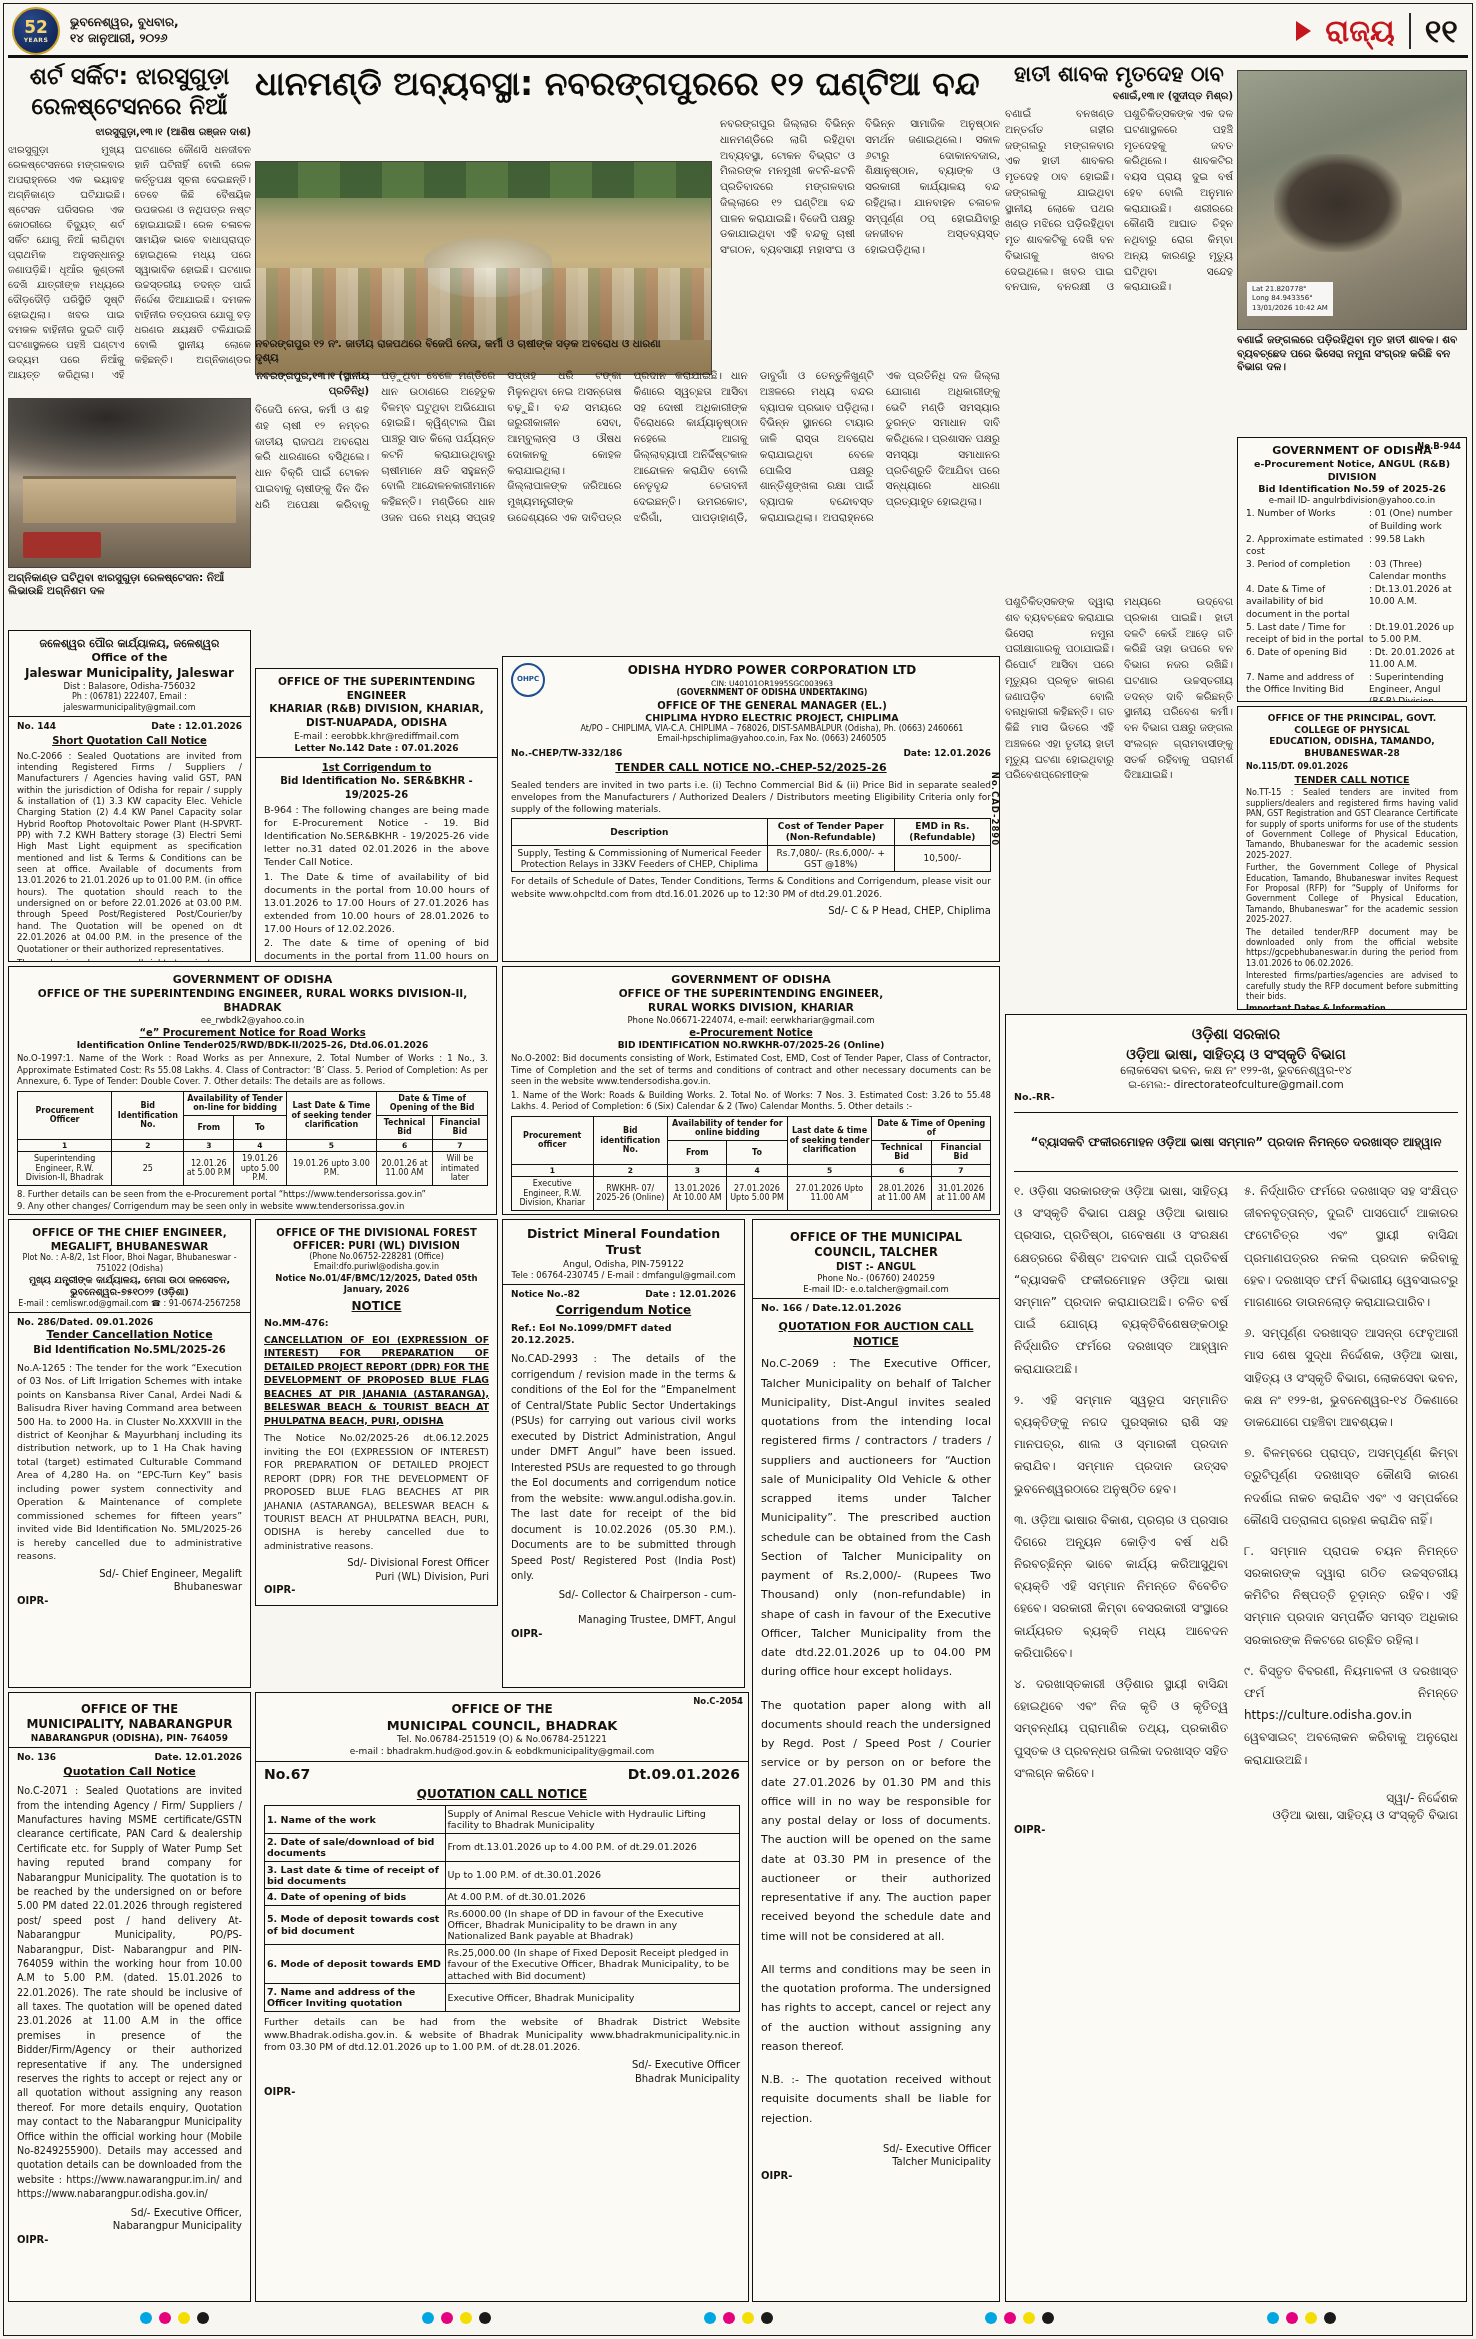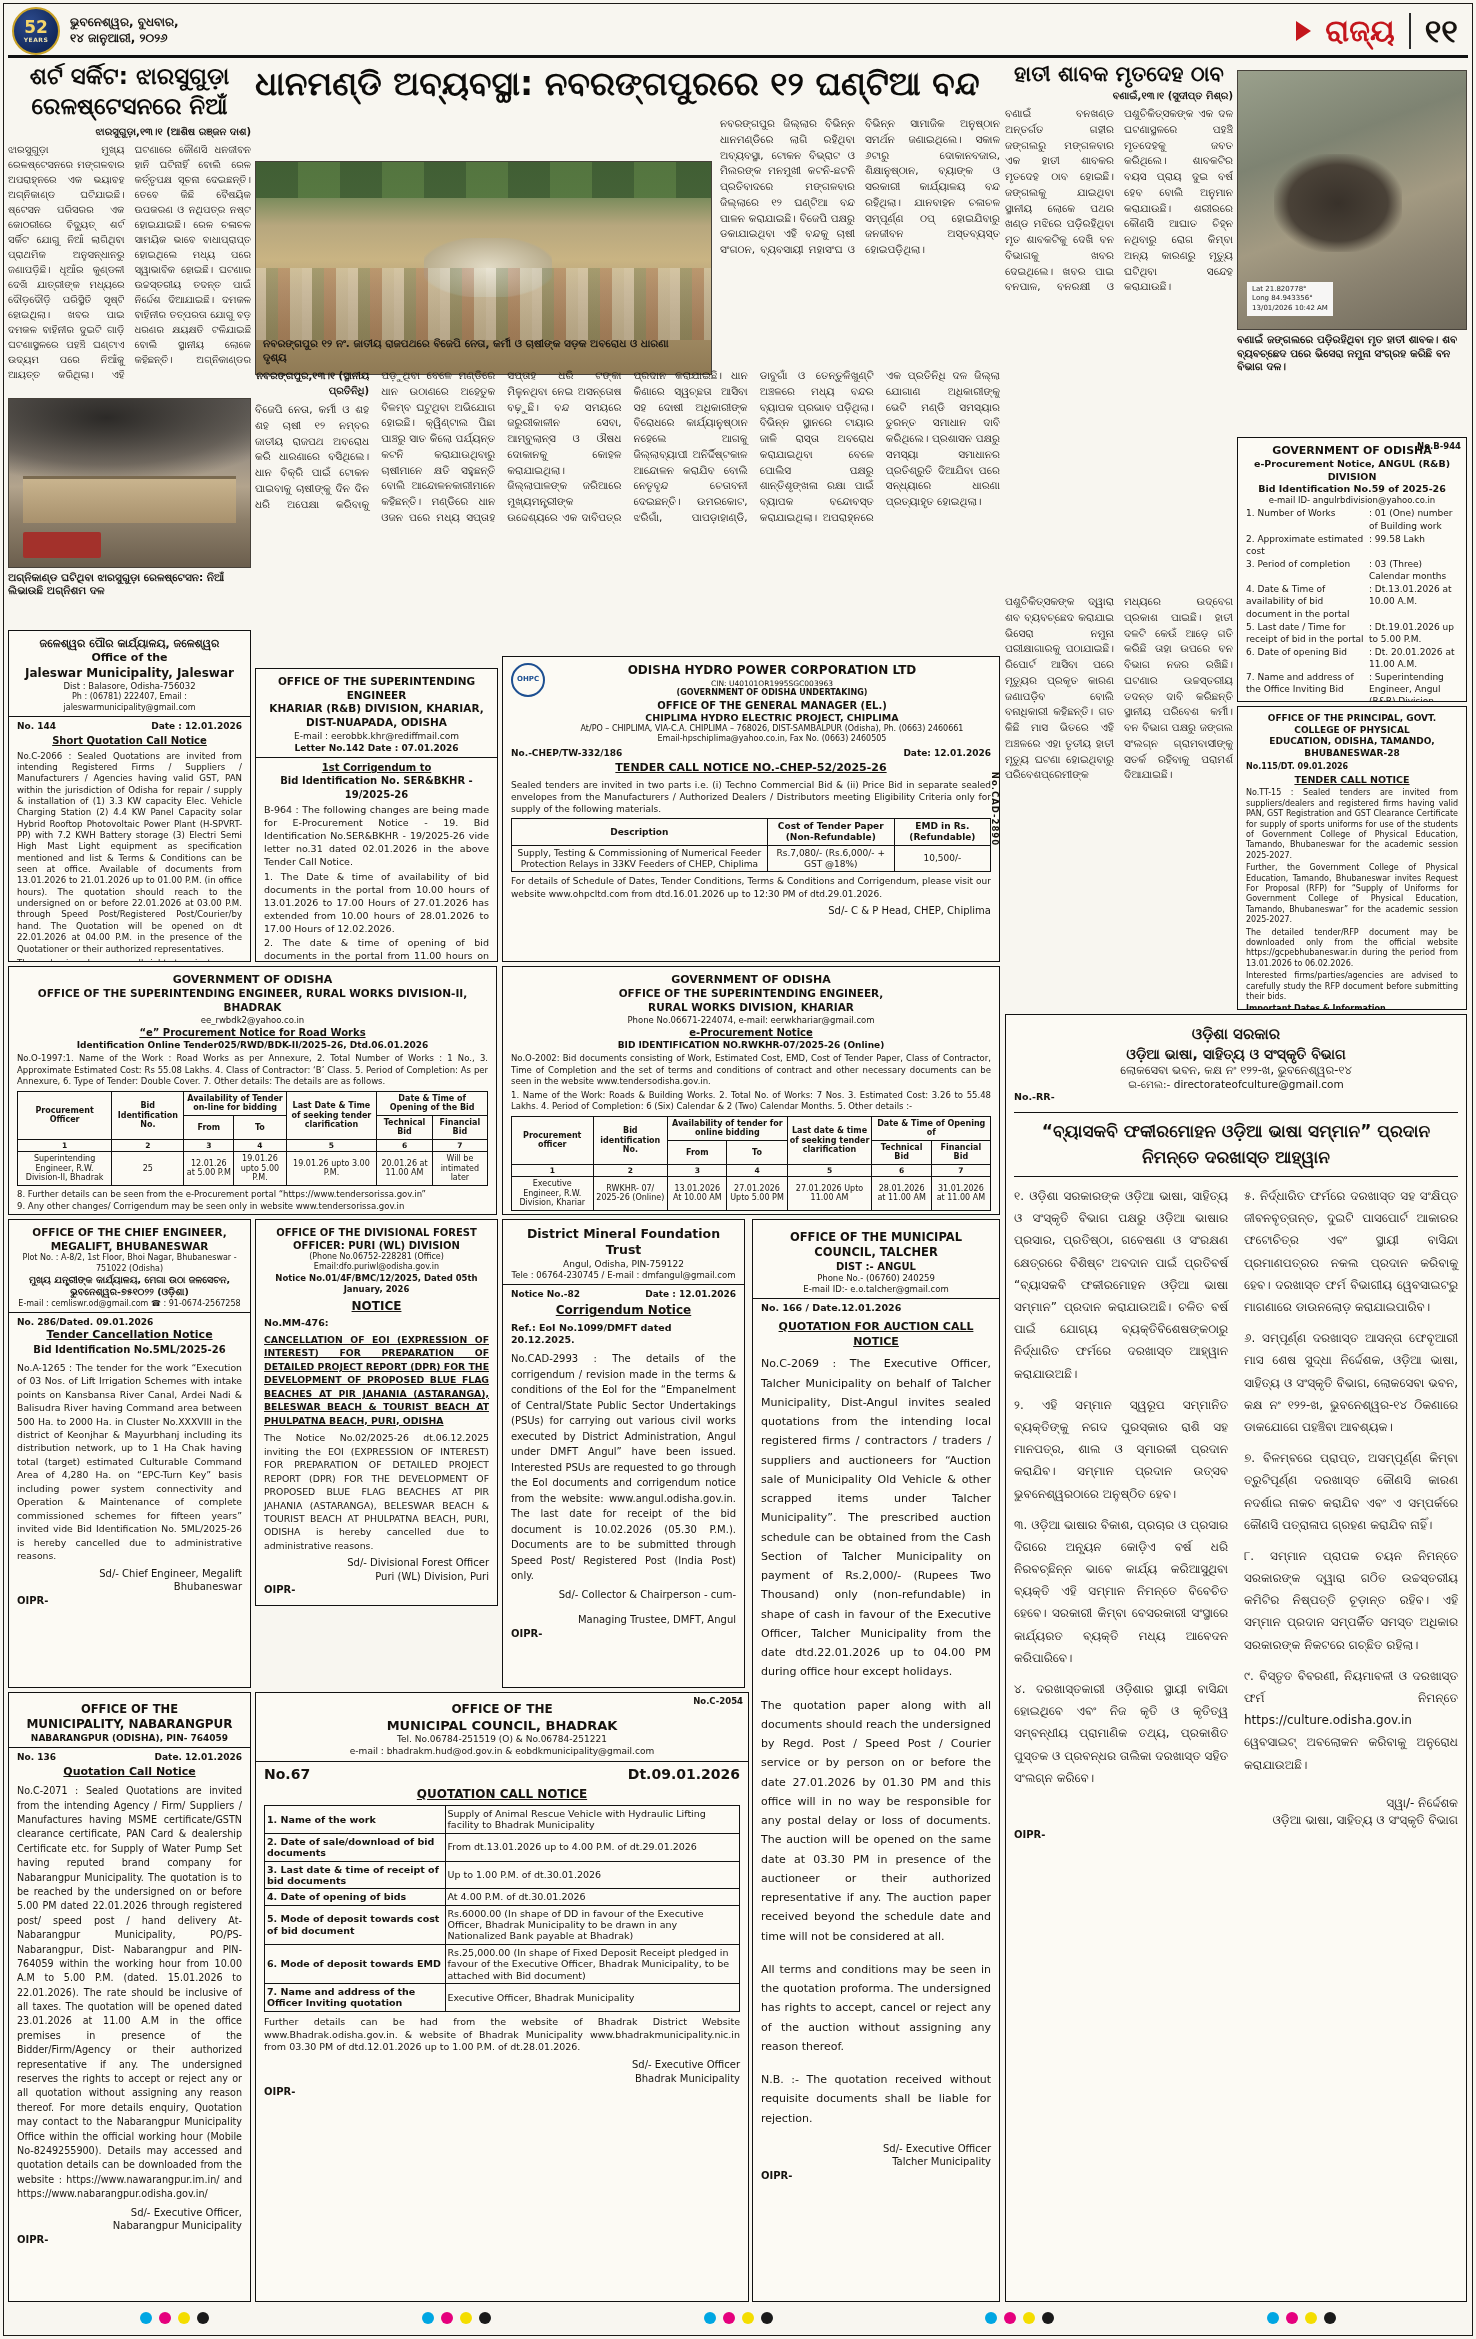--- a/index.html
+++ b/index.html
@@ -98,21 +98,21 @@
     <div class="caption">ଅଗ୍ନିକାଣ୍ଡ ଘଟିଥିବା ଝାରସୁଗୁଡ଼ା ରେଳଷ୍ଟେସନ: ନିଆଁ ଲିଭାଉଛି ଅଗ୍ନିଶମ ଦଳ</div>
   </section>
 
   <section class="abs" style="left:255px;top:62px;width:745px;height:590px;overflow:hidden">
     <h1 class="hl" style="font-size:33px;line-height:1.35;white-space:nowrap;overflow:hidden">ଧାନମଣ୍ଡି ଅବ୍ୟବସ୍ଥା: ନବରଙ୍ଗପୁରରେ ୧୨ ଘଣ୍ଟିଆ ବନ୍ଦ</h1>
     <div class="photo crowd-photo abs" style="left:0;top:54px;width:457px;height:214px">
       <div class="canopy"></div>
       <div class="sacks"></div>
       <div class="crowdrow"></div>
     </div>
-    <div class="caption abs" style="left:8px;top:272px;width:429px">ନବରଙ୍ଗପୁର ୧୨ ନଂ. ଜାତୀୟ ରାଜପଥରେ ବିଜେପି ନେତା, କର୍ମୀ ଓ ଚାଷୀଙ୍କ ସଡ଼କ ଅବରୋଧ ଓ ଧାରଣା ଦୃଶ୍ୟ</div>
+    <div class="caption abs" style="left:0;top:272px;width:429px">ନବରଙ୍ଗପୁର ୧୨ ନଂ. ଜାତୀୟ ରାଜପଥରେ ବିଜେପି ନେତା, କର୍ମୀ ଓ ଚାଷୀଙ୍କ ସଡ଼କ ଅବରୋଧ ଓ ଧାରଣା ଦୃଶ୍ୟ</div>
     <div class="obody cols2 abs" style="left:465px;top:54px;width:280px;height:246px">ନବରଙ୍ଗପୁର ଜିଲ୍ଲାର ବିଭିନ୍ନ ଧାନମଣ୍ଡିରେ ଲାଗି ରହିଥିବା ଅବ୍ୟବସ୍ଥା, ଟୋକନ ବିଭ୍ରାଟ ଓ ମିଲରଙ୍କ ମନମୁଖୀ କଟନି-ଛଟନି ପ୍ରତିବାଦରେ ମଙ୍ଗଳବାର ଜିଲ୍ଲାରେ ୧୨ ଘଣ୍ଟିଆ ବନ୍ଦ ପାଳନ କରାଯାଇଛି। ବିଜେପି ପକ୍ଷରୁ ଡକାଯାଇଥିବା ଏହି ବନ୍ଦକୁ ଚାଷୀ ସଂଗଠନ, ବ୍ୟବସାୟୀ ମହାସଂଘ ଓ ବିଭିନ୍ନ ସାମାଜିକ ଅନୁଷ୍ଠାନ ସମର୍ଥନ ଜଣାଇଥିଲେ। ସକାଳ ୬ଟାରୁ ଦୋକାନବଜାର, ଶିକ୍ଷାନୁଷ୍ଠାନ, ବ୍ୟାଙ୍କ ଓ ସରକାରୀ କାର୍ଯ୍ୟାଳୟ ବନ୍ଦ ରହିଥିଲା। ଯାନବାହନ ଚଳାଚଳ ସମ୍ପୂର୍ଣ୍ଣ ଠପ୍ ହୋଇଯିବାରୁ ଜନଜୀବନ ଅସ୍ତବ୍ୟସ୍ତ ହୋଇପଡ଼ିଥିଲା।</div>
     <div class="abs" style="left:0;top:306px;width:745px;height:282px;overflow:hidden">
       <div class="obody cols6" style="height:282px">
         <div class="byline" style="margin-top:0">ନବରଙ୍ଗପୁର,୧୩।୧ (ସ୍ଥାନୀୟ ପ୍ରତିନିଧି)</div>
         <span>ବିଜେପି ନେତା, କର୍ମୀ ଓ ଶହ ଶହ ଚାଷୀ ୧୨ ନମ୍ବର ଜାତୀୟ ରାଜପଥ ଅବରୋଧ କରି ଧାରଣାରେ ବସିଥିଲେ। ଧାନ ବିକ୍ରି ପାଇଁ ଟୋକନ ପାଇବାକୁ ଚାଷୀଙ୍କୁ ଦିନ ଦିନ ଧରି ଅପେକ୍ଷା କରିବାକୁ ପଡ଼ୁଥିବା ବେଳେ ମଣ୍ଡିରେ ଧାନ ଉଠାଣରେ ଅହେତୁକ ବିଳମ୍ବ ଘଟୁଥିବା ଅଭିଯୋଗ ହୋଇଛି। କ୍ୱିଣ୍ଟାଲ ପିଛା ପାଞ୍ଚରୁ ସାତ କିଲୋ ପର୍ଯ୍ୟନ୍ତ କଟନି କରାଯାଉଥିବାରୁ ଚାଷୀମାନେ କ୍ଷତି ସହୁଛନ୍ତି ବୋଲି ଆନ୍ଦୋଳନକାରୀମାନେ କହିଛନ୍ତି। ମଣ୍ଡିରେ ଧାନ ଓଜନ ପରେ ମଧ୍ୟ ସପ୍ତାହ ସପ୍ତାହ ଧରି ଟଙ୍କା ମିଳୁନଥିବା ନେଇ ଅସନ୍ତୋଷ ବଢ଼ୁଛି। ବନ୍ଦ ସମୟରେ ଜରୁରୀକାଳୀନ ସେବା, ଆମ୍ବୁଲାନ୍ସ ଓ ଔଷଧ ଦୋକାନକୁ କୋହଳ କରାଯାଇଥିଲା। ଜିଲ୍ଲାପାଳଙ୍କ ଜରିଆରେ ମୁଖ୍ୟମନ୍ତ୍ରୀଙ୍କ ଉଦ୍ଦେଶ୍ୟରେ ଏକ ଦାବିପତ୍ର ପ୍ରଦାନ କରାଯାଇଛି। ଧାନ କିଣାରେ ସ୍ୱଚ୍ଛତା ଆସିବା ସହ ଦୋଷୀ ଅଧିକାରୀଙ୍କ ବିରୋଧରେ କାର୍ଯ୍ୟାନୁଷ୍ଠାନ ନହେଲେ ଆଗକୁ ଜିଲ୍ଲାବ୍ୟାପୀ ଅନିର୍ଦ୍ଦିଷ୍ଟକାଳ ଆନ୍ଦୋଳନ କରାଯିବ ବୋଲି ନେତୃବୃନ୍ଦ ଚେତାବନୀ ଦେଇଛନ୍ତି। ଉମରକୋଟ, ଝରିଗାଁ, ପାପଡ଼ାହାଣ୍ଡି, ଡାବୁଗାଁ ଓ ତେନ୍ତୁଳିଖୁଣ୍ଟି ଅଞ୍ଚଳରେ ମଧ୍ୟ ବନ୍ଦର ବ୍ୟାପକ ପ୍ରଭାବ ପଡ଼ିଥିଲା। ବିଭିନ୍ନ ସ୍ଥାନରେ ଟାୟାର ଜାଳି ରାସ୍ତା ଅବରୋଧ କରାଯାଇଥିବା ବେଳେ ପୋଲିସ ପକ୍ଷରୁ ଶାନ୍ତିଶୃଙ୍ଖଳା ରକ୍ଷା ପାଇଁ ବ୍ୟାପକ ବନ୍ଦୋବସ୍ତ କରାଯାଇଥିଲା। ଅପରାହ୍ନରେ ଏକ ପ୍ରତିନିଧି ଦଳ ଜିଲ୍ଲା ଯୋଗାଣ ଅଧିକାରୀଙ୍କୁ ଭେଟି ମଣ୍ଡି ସମସ୍ୟାର ତୁରନ୍ତ ସମାଧାନ ଦାବି କରିଥିଲେ। ପ୍ରଶାସନ ପକ୍ଷରୁ ସମସ୍ୟା ସମାଧାନର ପ୍ରତିଶ୍ରୁତି ଦିଆଯିବା ପରେ ସନ୍ଧ୍ୟାରେ ଧାରଣା ପ୍ରତ୍ୟାହୃତ ହୋଇଥିଲା।</span>
       </div>
     </div>
   </section>
 
   <section class="abs notice" style="left:255px;top:668px;width:243px;height:294px">
@@ -451,21 +451,21 @@
     <div class="sig" style="margin-top:0">Talcher Municipality</div>
     <div class="oipr">OIPR-</div>
   </section>
 
   <section class="abs notice" style="left:1005px;top:1014px;width:462px;height:1288px;border-width:1px">
     <p class="nhead" style="font-size:15px;margin-top:4px">ଓଡ଼ିଶା ସରକାର</p>
     <p class="nhead" style="font-size:14px">ଓଡ଼ିଆ ଭାଷା, ସାହିତ୍ୟ ଓ ସଂସ୍କୃତି ବିଭାଗ</p>
     <p class="nhead" style="font-size:11.5px;font-weight:normal">ଲୋକସେବା ଭବନ, କକ୍ଷ ନଂ ୧୨୨-ଖ, ଭୁବନେଶ୍ୱର-୧୪</p>
     <p class="nhead" style="font-size:10.5px;font-weight:normal">ଇ-ମେଲ:- directorateofculture@gmail.com</p>
     <div class="b" style="font-size:9.5px">No.-RR-</div>
-    <div class="c b" style="font-size:17px;line-height:1.5;margin:8px 0;border-top:1px solid #111;border-bottom:1px solid #111;padding:6px 0">“ବ୍ୟାସକବି ଫକୀରମୋହନ ଓଡ଼ିଆ ଭାଷା ସମ୍ମାନ” ପ୍ରଦାନ ନିମନ୍ତେ ଦରଖାସ୍ତ ଆହ୍ୱାନ</div>
+    <div class="c b" style="font-size:12px;line-height:1.5;margin:8px 0;border-top:1px solid #111;border-bottom:1px solid #111;padding:20px 0">“ବ୍ୟାସକବି ଫକୀରମୋହନ ଓଡ଼ିଆ ଭାଷା ସମ୍ମାନ” ପ୍ରଦାନ ନିମନ୍ତେ ଦରଖାସ୍ତ ଆହ୍ୱାନ</div>
     <div class="cult-items">
 
     <p>୧. ଓଡ଼ିଶା ସରକାରଙ୍କ ଓଡ଼ିଆ ଭାଷା, ସାହିତ୍ୟ ଓ ସଂସ୍କୃତି ବିଭାଗ ପକ୍ଷରୁ ଓଡ଼ିଆ ଭାଷାର ପ୍ରସାର, ପ୍ରତିଷ୍ଠା, ଗବେଷଣା ଓ ସଂରକ୍ଷଣ କ୍ଷେତ୍ରରେ ବିଶିଷ୍ଟ ଅବଦାନ ପାଇଁ ପ୍ରତିବର୍ଷ “ବ୍ୟାସକବି ଫକୀରମୋହନ ଓଡ଼ିଆ ଭାଷା ସମ୍ମାନ” ପ୍ରଦାନ କରାଯାଉଅଛି। ଚଳିତ ବର୍ଷ ପାଇଁ ଯୋଗ୍ୟ ବ୍ୟକ୍ତିବିଶେଷଙ୍କଠାରୁ ନିର୍ଦ୍ଧାରିତ ଫର୍ମରେ ଦରଖାସ୍ତ ଆହ୍ୱାନ କରାଯାଉଅଛି।</p>
         <p>୨. ଏହି ସମ୍ମାନ ସ୍ୱରୂପ ସମ୍ମାନିତ ବ୍ୟକ୍ତିଙ୍କୁ ନଗଦ ପୁରସ୍କାର ରାଶି ସହ ମାନପତ୍ର, ଶାଲ ଓ ସ୍ମାରକୀ ପ୍ରଦାନ କରାଯିବ। ସମ୍ମାନ ପ୍ରଦାନ ଉତ୍ସବ ଭୁବନେଶ୍ୱରଠାରେ ଅନୁଷ୍ଠିତ ହେବ।</p>
         <p>୩. ଓଡ଼ିଆ ଭାଷାର ବିକାଶ, ପ୍ରଚାର ଓ ପ୍ରସାର ଦିଗରେ ଅନ୍ୟୂନ କୋଡ଼ିଏ ବର୍ଷ ଧରି ନିରବଚ୍ଛିନ୍ନ ଭାବେ କାର୍ଯ୍ୟ କରିଆସୁଥିବା ବ୍ୟକ୍ତି ଏହି ସମ୍ମାନ ନିମନ୍ତେ ବିବେଚିତ ହେବେ। ସରକାରୀ କିମ୍ବା ବେସରକାରୀ ସଂସ୍ଥାରେ କାର୍ଯ୍ୟରତ ବ୍ୟକ୍ତି ମଧ୍ୟ ଆବେଦନ କରିପାରିବେ।</p>
         <p>୪. ଦରଖାସ୍ତକାରୀ ଓଡ଼ିଶାର ସ୍ଥାୟୀ ବାସିନ୍ଦା ହୋଇଥିବେ ଏବଂ ନିଜ କୃତି ଓ କୃତିତ୍ୱ ସମ୍ବନ୍ଧୀୟ ପ୍ରାମାଣିକ ତଥ୍ୟ, ପ୍ରକାଶିତ ପୁସ୍ତକ ଓ ପ୍ରବନ୍ଧର ତାଲିକା ଦରଖାସ୍ତ ସହିତ ସଂଲଗ୍ନ କରିବେ।</p>
         <p>୫. ନିର୍ଦ୍ଧାରିତ ଫର୍ମରେ ଦରଖାସ୍ତ ସହ ସଂକ୍ଷିପ୍ତ ଜୀବନବୃତ୍ତାନ୍ତ, ଦୁଇଟି ପାସପୋର୍ଟ ଆକାରର ଫଟୋଚିତ୍ର ଏବଂ ସ୍ଥାୟୀ ବାସିନ୍ଦା ପ୍ରମାଣପତ୍ରର ନକଲ ପ୍ରଦାନ କରିବାକୁ ହେବ। ଦରଖାସ୍ତ ଫର୍ମ ବିଭାଗୀୟ ୱେବସାଇଟରୁ ମାଗଣାରେ ଡାଉନଲୋଡ଼ କରାଯାଇପାରିବ।</p>
         <p>୬. ସମ୍ପୂର୍ଣ୍ଣ ଦରଖାସ୍ତ ଆସନ୍ତା ଫେବୃଆରୀ ମାସ ଶେଷ ସୁଦ୍ଧା ନିର୍ଦ୍ଦେଶକ, ଓଡ଼ିଆ ଭାଷା, ସାହିତ୍ୟ ଓ ସଂସ୍କୃତି ବିଭାଗ, ଲୋକସେବା ଭବନ, କକ୍ଷ ନଂ ୧୨୨-ଖ, ଭୁବନେଶ୍ୱର-୧୪ ଠିକଣାରେ ଡାକଯୋଗେ ପହଞ୍ଚିବା ଆବଶ୍ୟକ।</p>
         <p>୭. ବିଳମ୍ବରେ ପ୍ରାପ୍ତ, ଅସମ୍ପୂର୍ଣ୍ଣ କିମ୍ବା ତ୍ରୁଟିପୂର୍ଣ୍ଣ ଦରଖାସ୍ତ କୌଣସି କାରଣ ନଦର୍ଶାଇ ନାକଚ କରାଯିବ ଏବଂ ଏ ସମ୍ପର୍କରେ କୌଣସି ପତ୍ରାଳାପ ଗ୍ରହଣ କରାଯିବ ନାହିଁ।</p>
         <p>୮. ସମ୍ମାନ ପ୍ରାପକ ଚୟନ ନିମନ୍ତେ ସରକାରଙ୍କ ଦ୍ୱାରା ଗଠିତ ଉଚ୍ଚସ୍ତରୀୟ କମିଟିର ନିଷ୍ପତ୍ତି ଚୂଡ଼ାନ୍ତ ରହିବ। ଏହି ସମ୍ମାନ ପ୍ରଦାନ ସମ୍ପର୍କିତ ସମସ୍ତ ଅଧିକାର ସରକାରଙ୍କ ନିକଟରେ ଗଚ୍ଛିତ ରହିଲା।</p>

